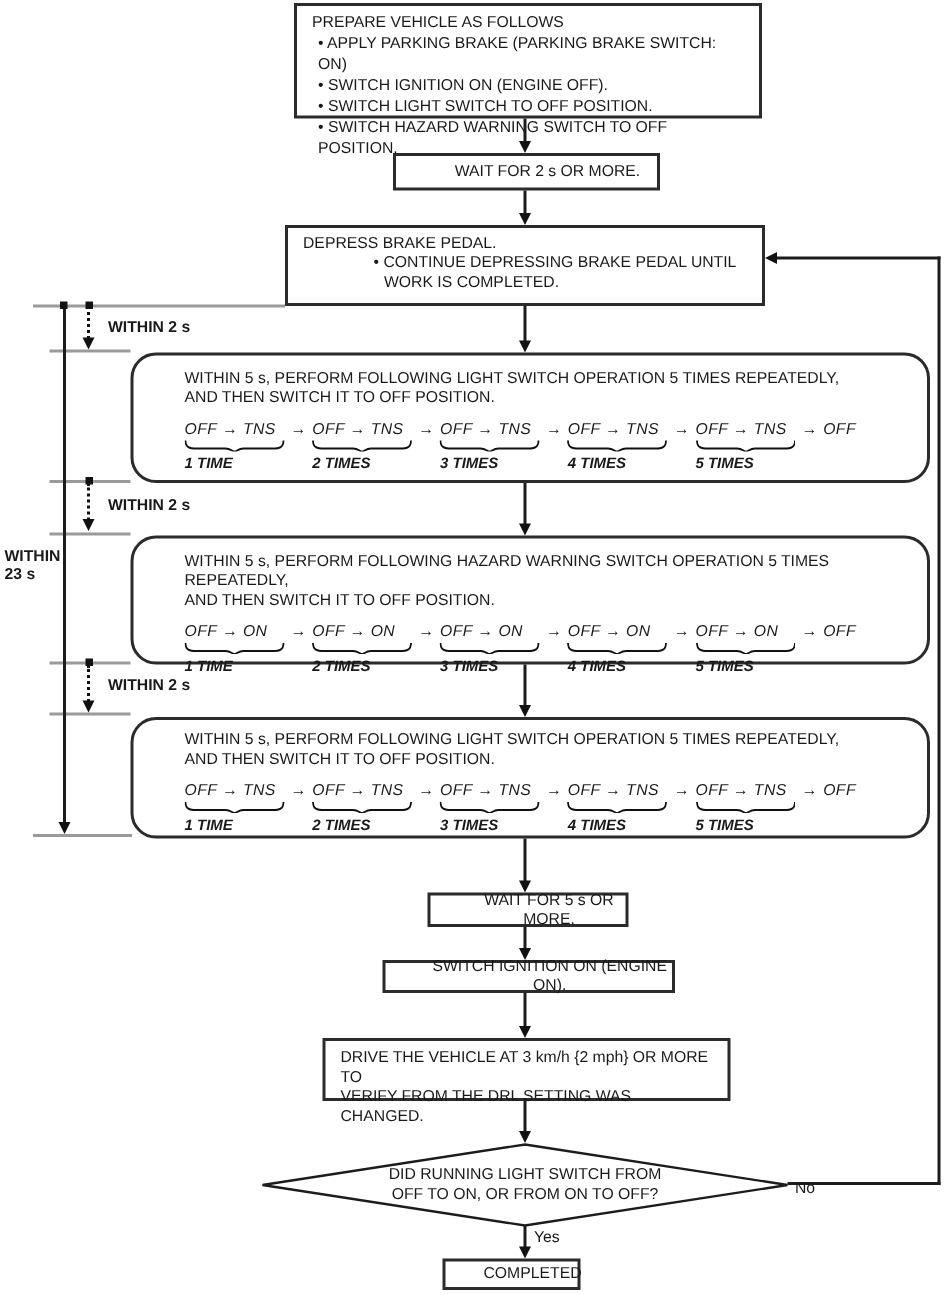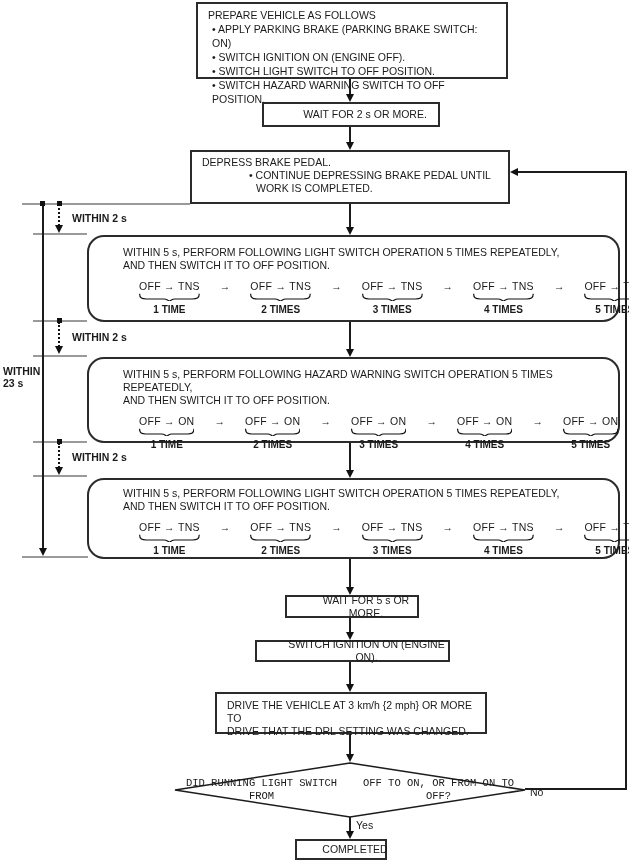--- a/index.html
+++ b/index.html
@@ -32,31 +32,31 @@
   .prepare div { line-height:14px; }
 
   .depress { padding:4px 8px 0 10px; }
   .depress .note-label { padding-left:30px; }
   .depress .note1 { padding-left:47px; }
   .depress .note2 { padding-left:54px; }
 
   .opbox { padding:9px 8px 0 34px;border-radius:17px; }
   .op-title div { line-height:13px; }
   .seq { display:flex; align-items:flex-start; margin-top:8px; }
-  .unit { display:flex; flex-direction:column; align-items:center; margin:0 16px; }
+  .unit { display:flex; flex-direction:column; align-items:flex-start; margin:0 0;font-style:italic; }
   .pair { font-size:10.5px; white-space:nowrap; letter-spacing:0.3px; }
   .sep  { font-size:10.5px; margin:0 4px; }
   .brace { width:100%; height:8px; display:block; }
   .times { font-size:10px; font-weight:bold; margin-top:2px; white-space:nowrap; }
 
   .drive { padding:5px 8px 0 10px; }
   .diamond-wrap { position:absolute; left:173px; top:762px; width:354px; height:56px; }
   .diamond-text { position:absolute; left:173px; top:762px; width:354px; height:56px;
-    display:flex; flex-direction:row; align-items:center; justify-content:center;
-    font-size:10.5px; line-height:13px; text-align:center;font-family:Liberation Mono, monospace; }
+    display:flex; flex-direction:column; align-items:center; justify-content:center;
+    font-size:10.5px; line-height:13px; text-align:center; }
 </style>
 </head>
 <body>
 
 <div class="canvas">
 
   <div class="box prepare" style="left:196px;top:2px;width:312px;height:77px;">
     <div>PREPARE VEHICLE AS FOLLOWS</div>
     <div class="bullets">
       <div>• APPLY PARKING BRAKE (PARKING BRAKE SWITCH: ON)</div>
@@ -291,21 +291,21 @@
 
   <div class="box center" style="left:255px;top:640px;width:195px;height:22px;">
     <span>SWITCH IGNITION ON (ENGINE ON).</span>
   </div>
 
   <div class="vline" style="left:349px;top:662px;height:23px;"></div>
   <div class="arrow-down" style="left:346px;top:684px;"></div>
 
   <div class="box drive" style="left:215px;top:692px;width:272px;height:42px;">
     <div>DRIVE THE VEHICLE AT 3 km/h {2 mph} OR MORE TO</div>
-    <div>DRIVE THAT THE DRL SETTING WAS CHANGED.</div>
+    <div>VERIFY FROM THE DRL SETTING WAS CHANGED.</div>
   </div>
 
   <div class="vline" style="left:349px;top:734px;height:21px;"></div>
   <div class="arrow-down" style="left:346px;top:754px;"></div>
 
   <svg class="diamond-wrap" viewBox="0 0 354 56">
     <polygon points="177,1 352,28 177,55 2,28" fill="#ffffff" stroke="#1c1c1c" stroke-width="1.6"></polygon>
   </svg>
   <div class="diamond-text">
     <div>DID RUNNING LIGHT SWITCH FROM</div>

